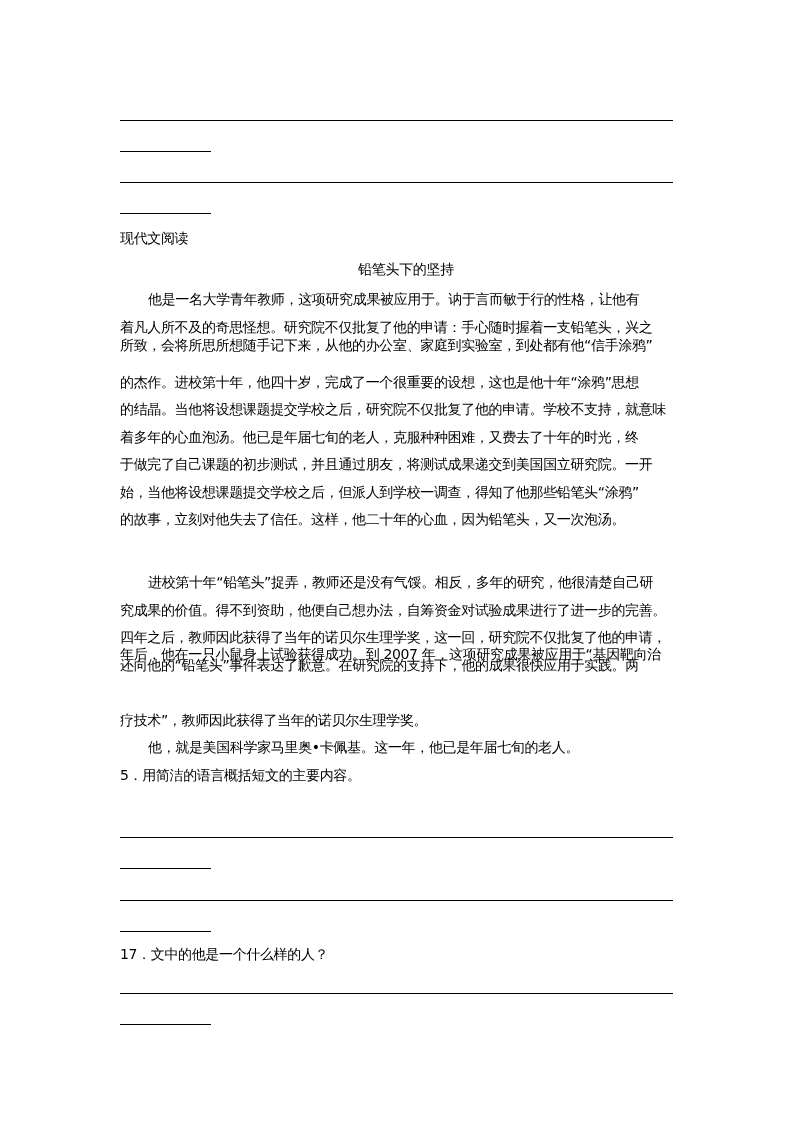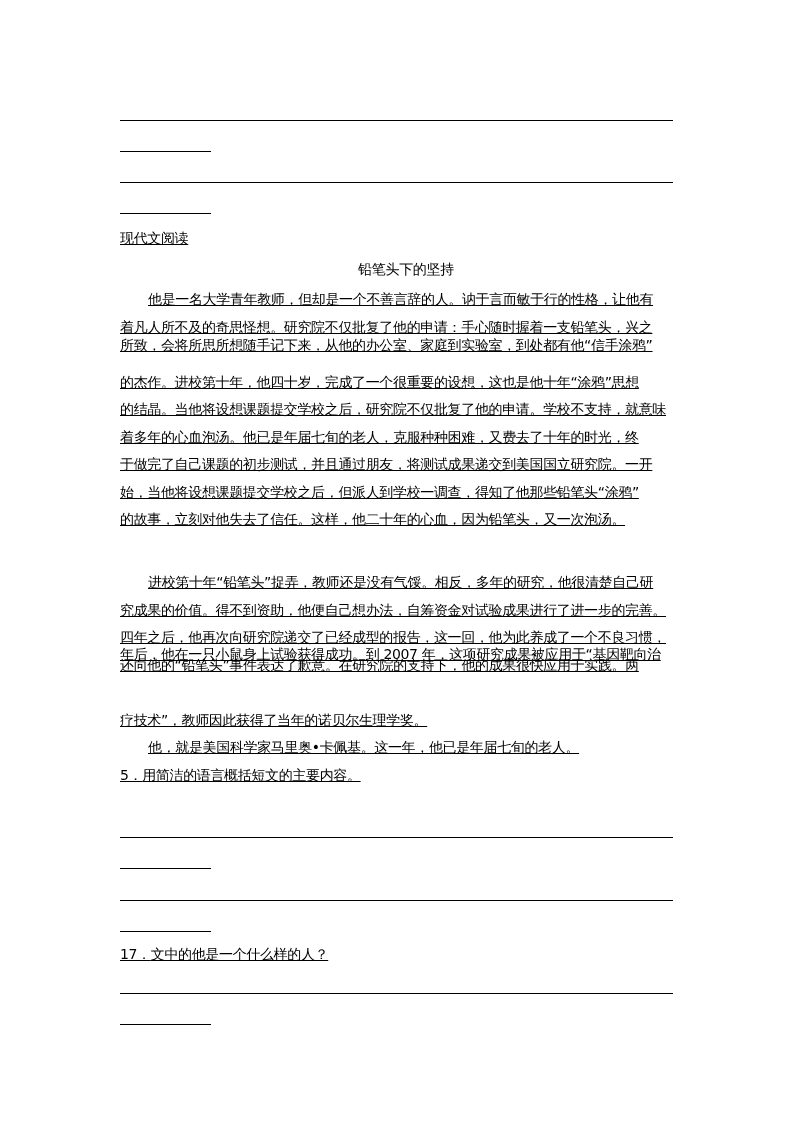--- a/index.html
+++ b/index.html
@@ -2,50 +2,50 @@
 <html><head>
 <meta charset="utf-8">
 <style>
   html, body { margin:0; padding:0; background:#ffffff; }
   body { width:794px; height:1123px; position:relative; overflow:hidden;
          font-family: "DejaVu Sans", "Liberation Sans", sans-serif; color:#000; }
   .rule { position:absolute; left:120px; height:0; border-top:1.3px solid #000; }
   .rule.long { width:553px; }
   .rule.short { width:91px; }
   .line { position:absolute; left:120px; width:560px; font-size:14px; line-height:18px;
-          white-space:nowrap; letter-spacing:-0.35px;text-decoration:underline; }
+          white-space:nowrap; letter-spacing:-0.35px; }
   .line.indent { left:148px; }
   .title { position:absolute; left:0; width:812px; text-align:center; font-size:14px;
            line-height:18px; letter-spacing:-0.3px; }
 </style>
 </head>
 <body>
 
 <div class="rule long" style="top:120px"></div>
 <div class="rule short" style="top:151px"></div>
 <div class="rule long" style="top:182px"></div>
 <div class="rule short" style="top:213px"></div>
 
 <div class="line" style="top:229px">现代文阅读</div>
 
 <div class="title" style="top:260px">铅笔头下的坚持</div>
 
 <div>
-  <div class="line indent" style="top:290px">他是一名大学青年教师，但却是一个不善言辞的人。讷于言而敏于行的性格，让他有</div>
+  <div class="line indent" style="top:290px">他是一名大学青年教师，这项研究成果被应用于。讷于言而敏于行的性格，让他有</div>
   <div class="line" style="top:318px">着凡人所不及的奇思怪想。研究院不仅批复了他的申请：手心随时握着一支铅笔头，兴之</div>
   <div class="line" style="top:336px">所致，会将所思所想随手记下来，从他的办公室、家庭到实验室，到处都有他“信手涂鸦”</div>
   <div class="line" style="top:373px">的杰作。进校第十年，他四十岁，完成了一个很重要的设想，这也是他十年“涂鸦”思想</div>
   <div class="line" style="top:400px">的结晶。当他将设想课题提交学校之后，研究院不仅批复了他的申请。学校不支持，就意味</div>
   <div class="line" style="top:428px">着多年的心血泡汤。他已是年届七旬的老人，克服种种困难，又费去了十年的时光，终</div>
   <div class="line" style="top:455px">于做完了自己课题的初步测试，并且通过朋友，将测试成果递交到美国国立研究院。一开</div>
   <div class="line" style="top:483px">始，当他将设想课题提交学校之后，但派人到学校一调查，得知了他那些铅笔头“涂鸦”</div>
   <div class="line" style="top:510px">的故事，立刻对他失去了信任。这样，他二十年的心血，因为铅笔头，又一次泡汤。</div>
   <div class="line indent" style="top:573px">进校第十年“铅笔头”捉弄，教师还是没有气馁。相反，多年的研究，他很清楚自己研</div>
   <div class="line" style="top:601px">究成果的价值。得不到资助，他便自己想办法，自筹资金对试验成果进行了进一步的完善。</div>
-  <div class="line" style="top:628px">四年之后，他再次向研究院递交了已经成型的报告，这一回，他为此养成了一个不良习惯，</div>
+  <div class="line" style="top:628px">四年之后，教师因此获得了当年的诺贝尔生理学奖，这一回，研究院不仅批复了他的申请，</div>
   <div class="line" style="top:656px">还向他的“铅笔头”事件表达了歉意。在研究院的支持下，他的成果很快应用于实践。两</div>
   <div class="line" style="top:645px">年后，他在一只小鼠身上试验获得成功。到 2007 年，这项研究成果被应用于“基因靶向治</div>
   <div class="line" style="top:711px">疗技术”，教师因此获得了当年的诺贝尔生理学奖。</div>
   <div class="line indent" style="top:738px">他，就是美国科学家马里奥•卡佩基。这一年，他已是年届七旬的老人。</div>
 </div>
 
 <div class="line" style="top:766px">
   <span>5．</span><span>用简洁的语言概括短文的主要内容。</span>
 </div>
 

